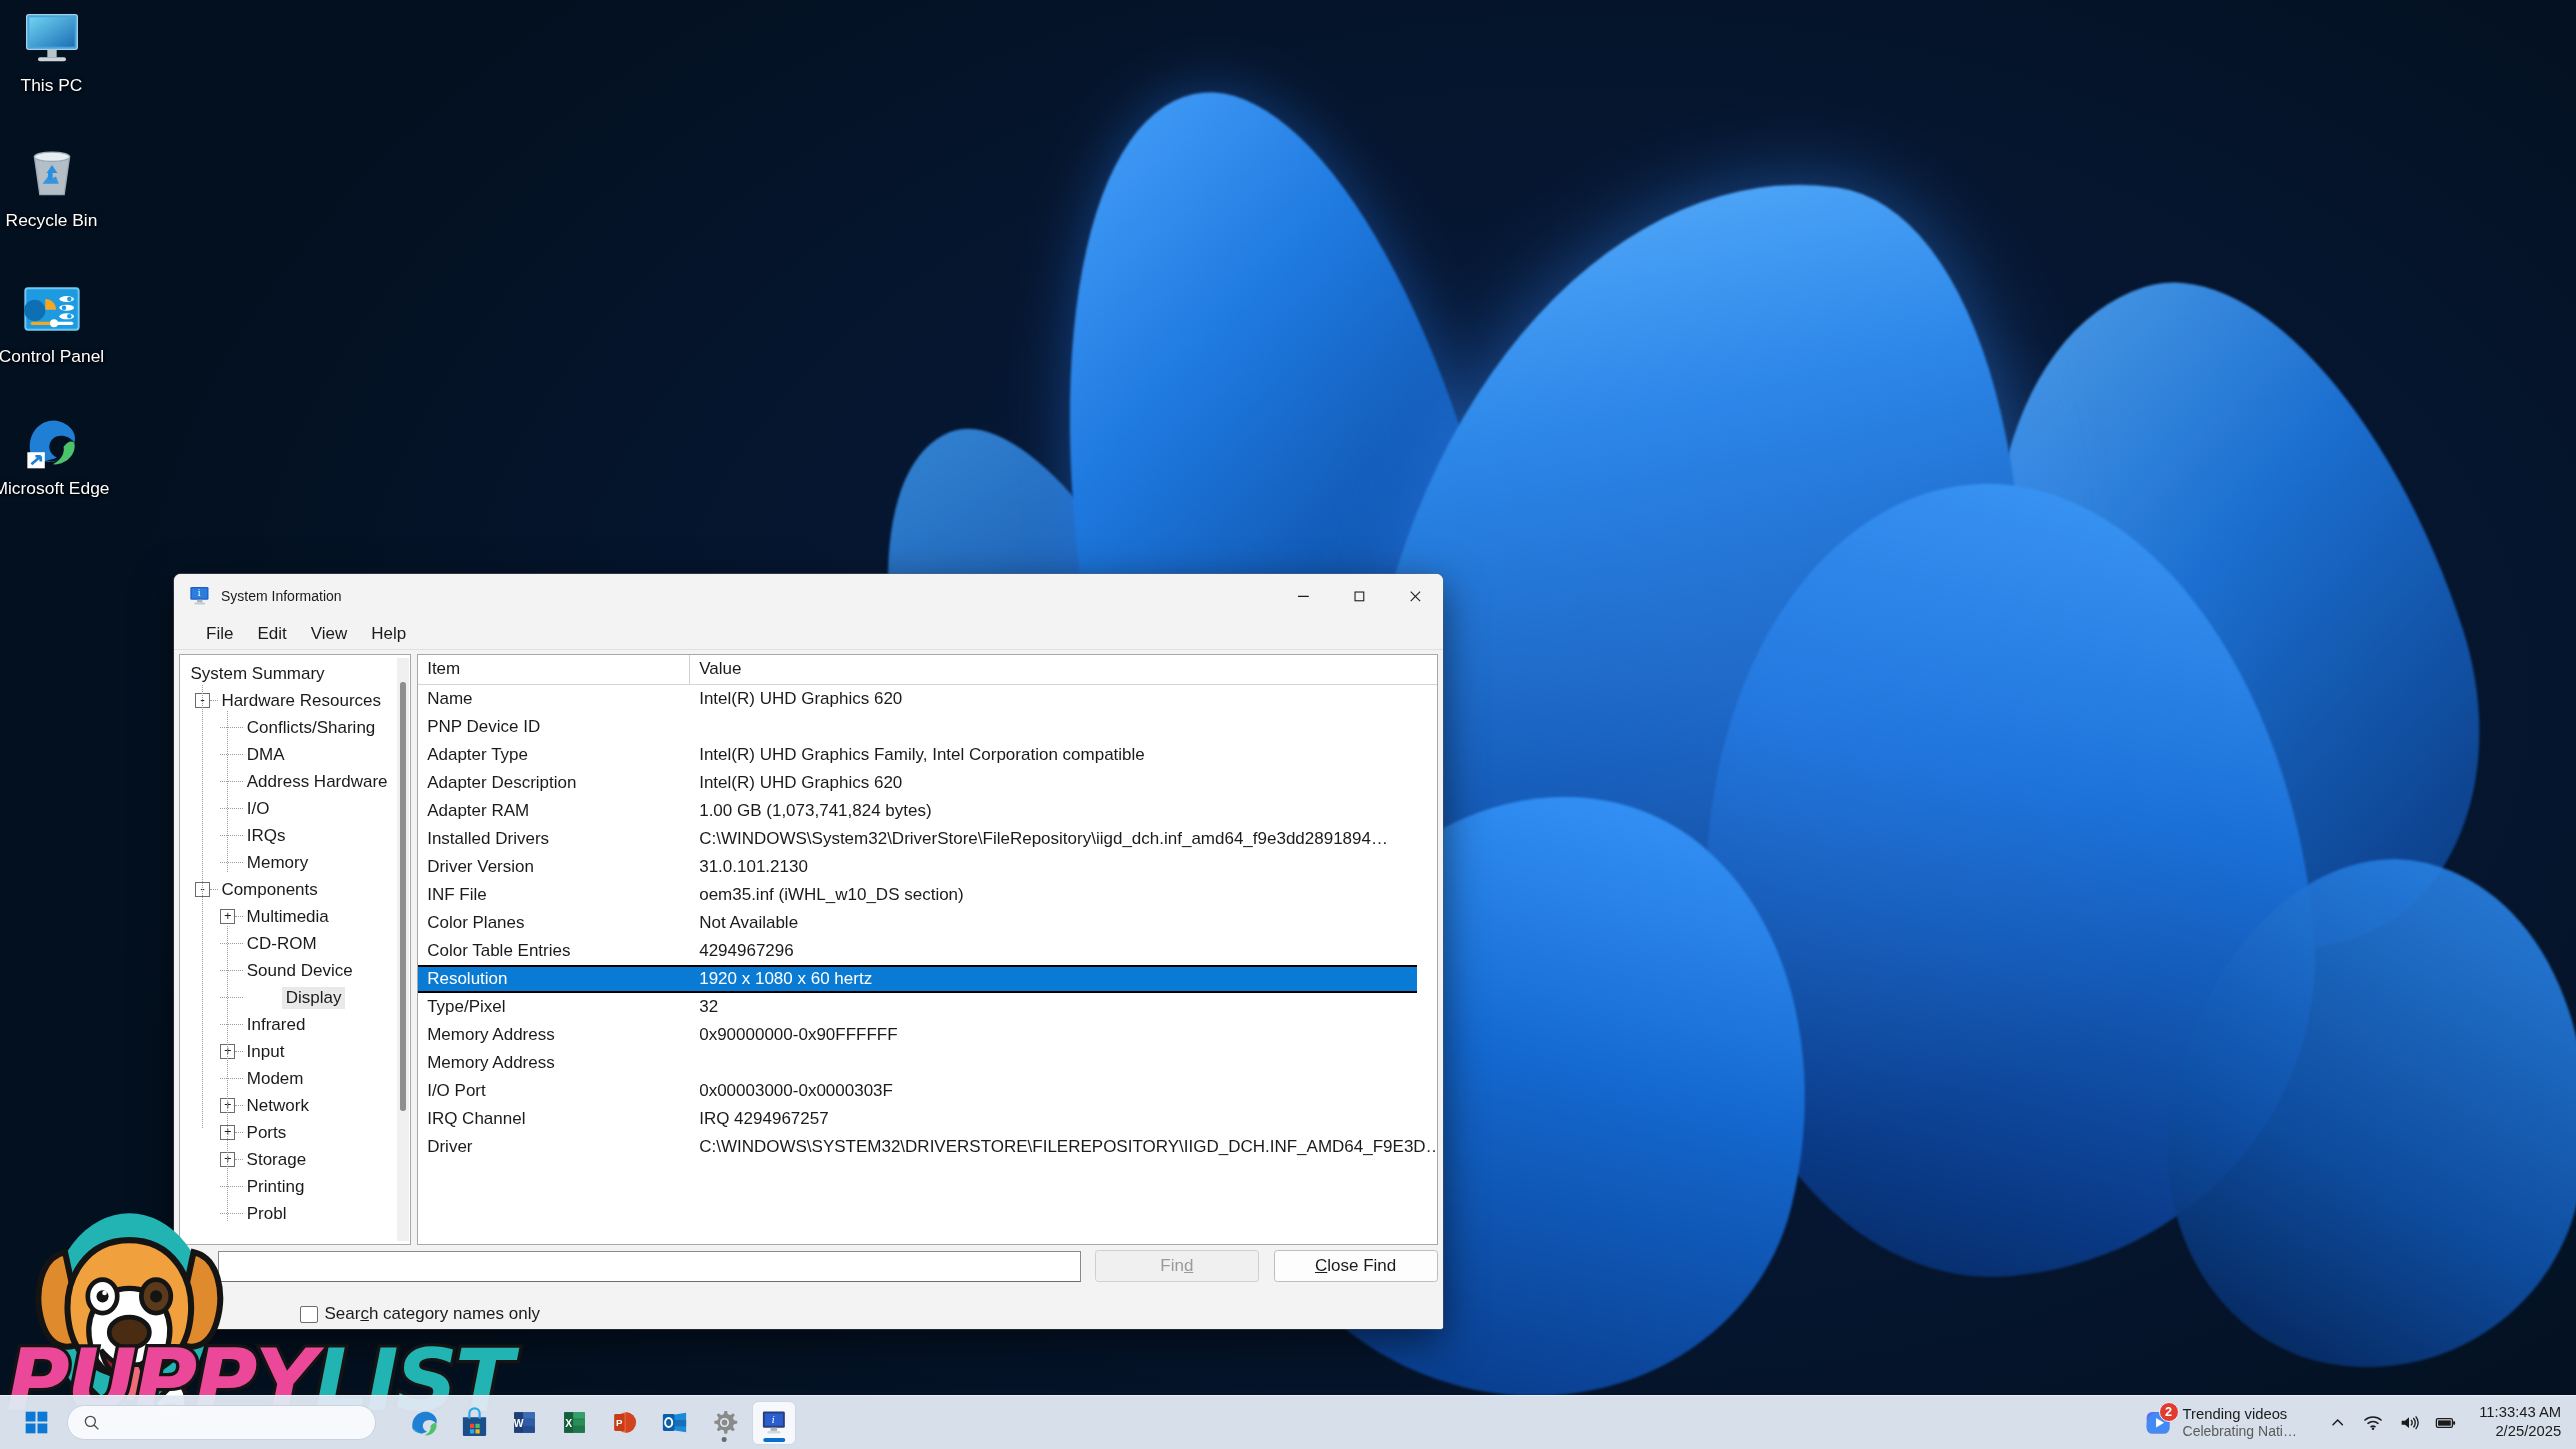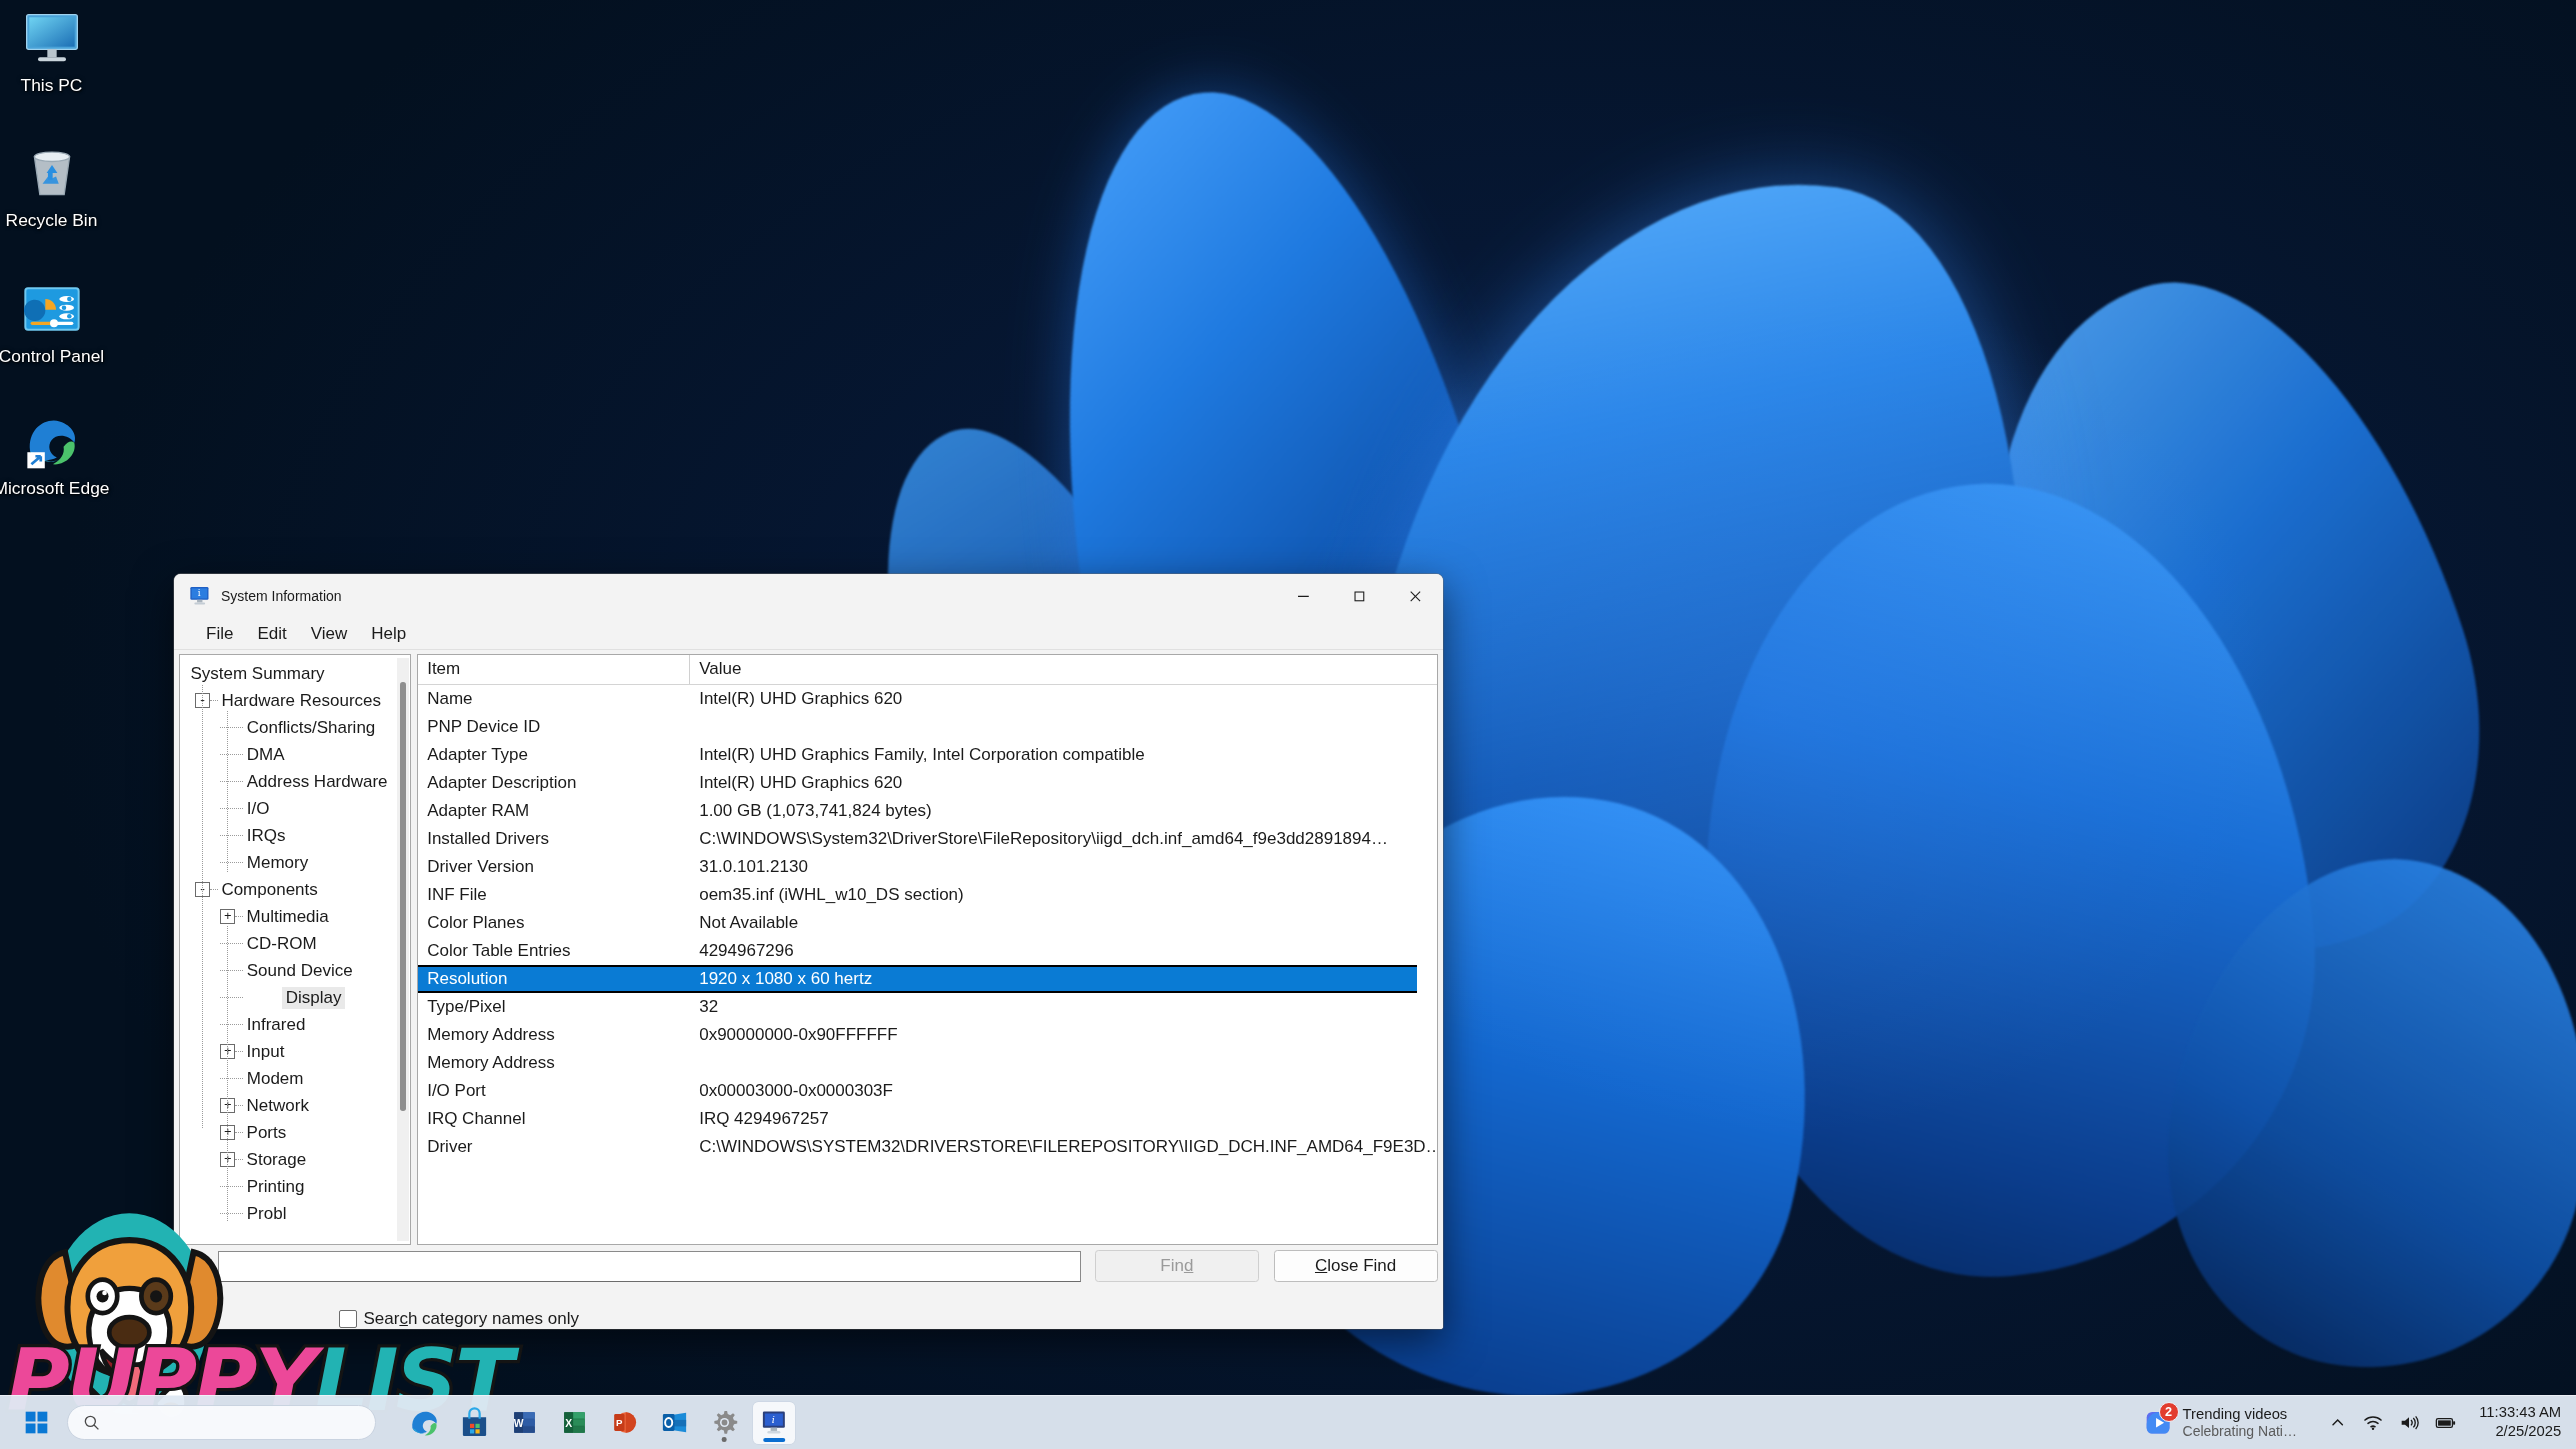--- a/index.html
+++ b/index.html
@@ -182,21 +182,21 @@
     border: 0.7px solid #8a8a8a; border-bottom: 1.3px solid #6c6c6c;
     margin-right: 13.4px;
   }
   .fbtn {
     width: 164px; height: 32px; font-size: 17px;
     display: flex; align-items: center; justify-content: center;
     border: 0.7px solid #cfcfcf; background: #f0f0f0; border-radius: 3.4px;
     color: #9a9a9a; flex: none;
   }
   .fbtn.enabled { background: #fdfdfd; border-color: #bdbdbd; color: #1b1b1b; }
-  #findrow2 { display: flex; align-items: flex-end; height: 42px; }
+  #findrow2 { display: flex; align-items: flex-start; height: 42px; flex-direction: column; }
   .cbox {
     width: 17.4px; height: 17.4px; border: 1px solid #6c6c6c; background: #fff;
     border-radius: 2px; flex: none;
   }
   #cb1wrap { width: 39px; flex: none; display: flex; align-items: center; }
   #cb2wrap { display: flex; align-items: center; gap: 6.7px; margin-left: 121px; }
   #cb2label { font-size: 17px; color: #1b1b1b; }
   .u { text-decoration: underline; }
 
   

